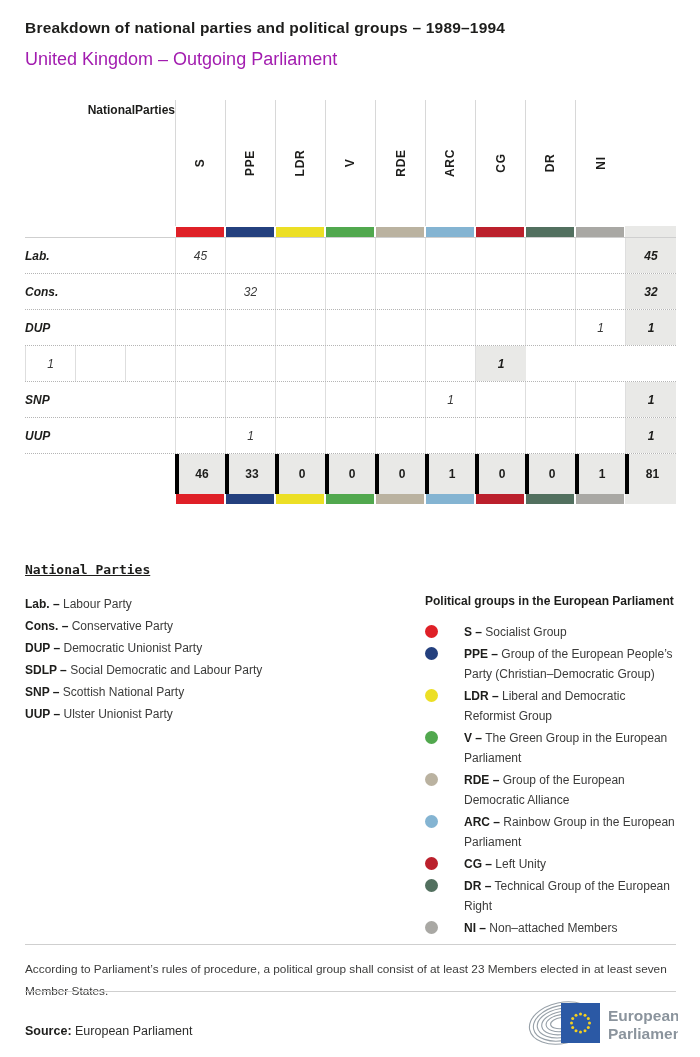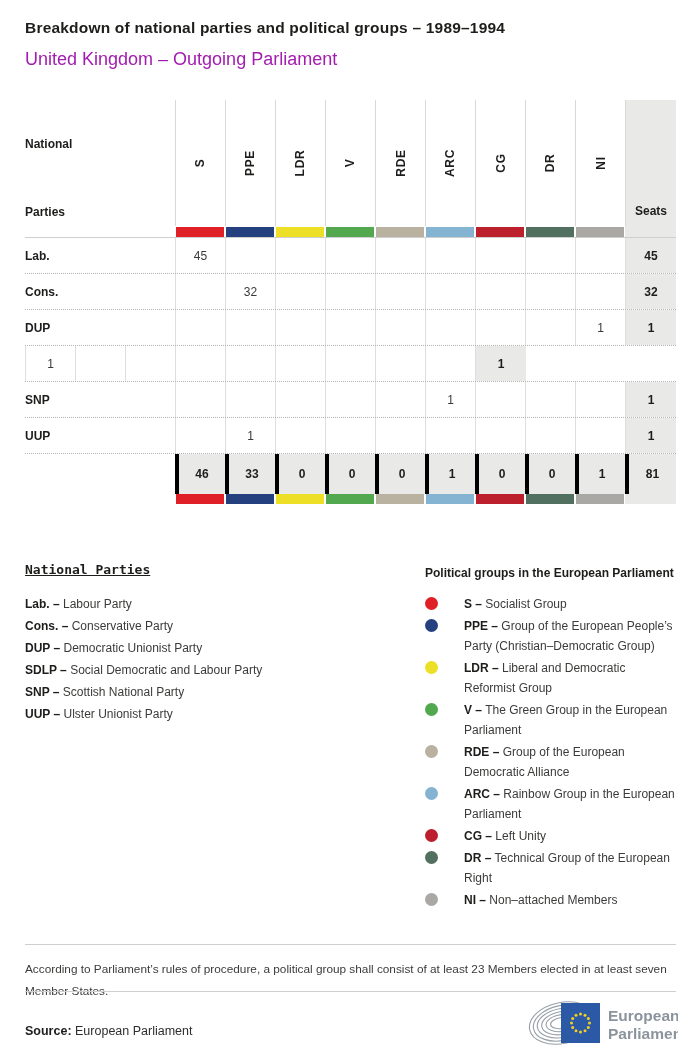--- a/index.html
+++ b/index.html
@@ -18,51 +18,51 @@
   .c-label{width:150px;}
   .c-g{width:50px;}
   .c-seats{width:51px;}
 
   .r-head{height:126px;}
   .r-bar{height:11px;}
   .r-data{height:35px;}
   .r-total{height:40px;}
   .r-bbar{height:10px;}
 
-  .corner{display:flex;flex-direction:column;justify-content:flex-end;padding-bottom:3px;
-          font-weight:bold;font-size:12px;line-height:21px;gap:47px;}
+  .corner{display:flex;flex-direction:row;justify-content:flex-end;padding-bottom:3px;
+          font-weight:bold;font-size:12px;line-height:21px;}
   .hcell{border-left:1px solid #d8d8d8;display:flex;align-items:center;justify-content:center;}
   .rot{transform:rotate(-90deg);font-weight:bold;font-size:12px;letter-spacing:0.7px;white-space:nowrap;}
   .hseats{background:#e9e9e7;border-left:1px solid #d8d8d8;display:flex;align-items:flex-end;
           justify-content:center;padding-bottom:8px;font-weight:bold;font-size:12px;}
 
   .r-bar .c-g{display:flex;align-items:flex-end;}
   .bar{height:10px;flex:1;margin:0 1px;}
   .r-bar .c-seats, .r-bbar .c-seats{background:#e9e9e7;}
 
-  .r-data{border-top:1px dotted #b5b5b5;}
+  .r-data{border-top:1px dotted #b5b5b5;font-style:italic;}
   .r-data.first{border-top:1px solid #cfcfcf;}
   .r-data .c-label{display:flex;align-items:center;font-weight:bold;font-size:12px;color:#1d1d1b;}
   .vcell{border-left:1px solid #dedede;display:flex;align-items:center;justify-content:center;
          font-size:12px;color:#3a3a3a;}
   .r-data .c-seats{background:#e9e9e7;font-weight:bold;color:#1d1d1b;}
 
   .r-total{border-top:1px dotted #b5b5b5;}
   .tcell{background:#e9e9e7;border-left:4px solid #000000;display:flex;align-items:center;
          justify-content:center;font-weight:bold;font-size:12px;color:#1d1d1b;}
   .r-bbar .c-g{display:flex;align-items:flex-start;}
 
   
   .legend-left{position:absolute;left:25px;top:562px;width:385px;}
   .lp-head{font-family:"DejaVu Sans Mono", monospace;font-weight:bold;font-size:13px;margin-bottom:16px;text-decoration:underline;}
   .pitem{font-size:12px;line-height:22px;color:#3b3b3a;}
   .abbr{font-weight:bold;color:#1d1d1b;text-align:right;}
 
   .legend-right{position:absolute;left:425px;top:566px;width:252px;}
-  .lg-head{font-weight:bold;font-size:12px;margin-bottom:14px;}
+  .lg-head{font-weight:bold;font-size:12px;margin-bottom:14px;margin-top:28px;}
   .gitem{display:flex;gap:26px;margin-bottom:2px;font-size:12px;line-height:20px;color:#3b3b3a;}
   .dot{width:13px;height:13px;border-radius:50%;margin-top:3px;flex:0 0 13px;}
   .gtext{flex:1;}
 
   
   .rule{position:absolute;left:25px;width:651px;border-top:1px solid #cfcfcf;height:0;}
   #rule1{top:944px;}
   #rule2{top:991px;}
   .footnote{position:absolute;left:25px;top:958px;width:646px;font-size:11.8px;line-height:22px;color:#3b3b3a;}
   .source{position:absolute;left:25px;top:1024px;font-size:12.5px;color:#2e2e2d;}
@@ -100,21 +100,20 @@
       </div>
       <div class="cell c-g hcell">
         <span class="rot">CG</span>
       </div>
       <div class="cell c-g hcell">
         <span class="rot">DR</span>
       </div>
       <div class="cell c-g hcell">
         <span class="rot">NI</span>
       </div>
-      <div class="cell c-seats hseats">Seats</div>
     </div>
     <div class="trow r-bar">
       <div class="cell c-label"></div>
       <div class="cell c-g">
         <div class="bar" style="background: rgb(223, 32, 39);"></div>
       </div>
       <div class="cell c-g">
         <div class="bar" style="background: rgb(36, 64, 126);"></div>
       </div>
       <div class="cell c-g">

